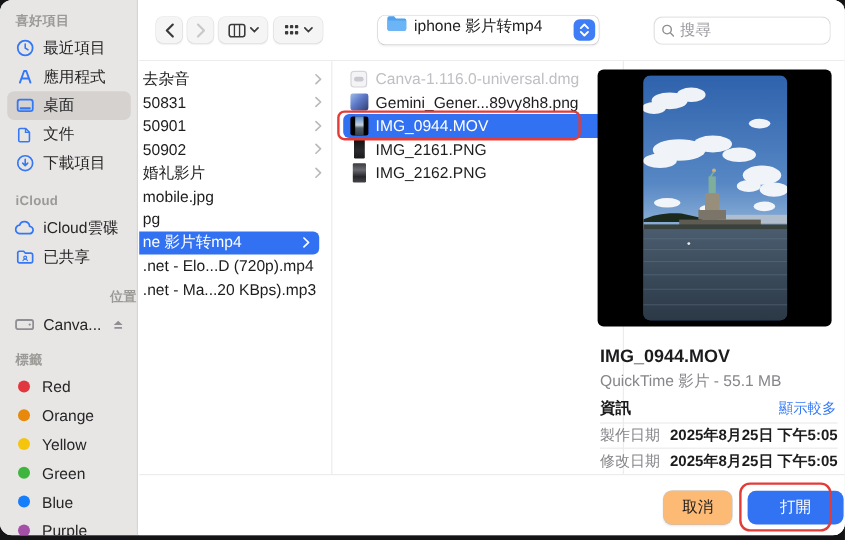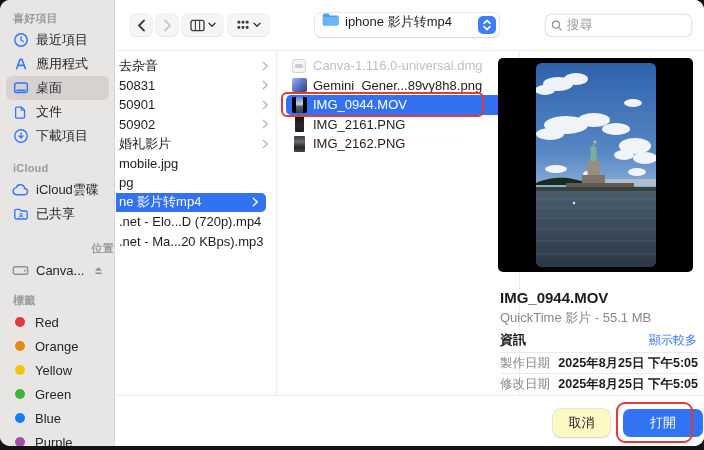--- a/index.html
+++ b/index.html
@@ -108,21 +108,21 @@
   .prow { position:absolute; left:12px; right:6px; height:20px; display:flex;
           align-items:center; justify-content:space-between; font-size:12.5px; }
   .prow .plab { color:#86868b; }
   .prow .pval { color:#1c1c1e; font-weight:600; }
 
   
   .footer { position:absolute; bottom:0; left:0; right:0; height:51px; background:#fff;
             border-top:1px solid #ececec; }
   .btn { position:absolute; top:13px; height:28px; border-radius:7px; font-size:13px;
          display:flex; align-items:center; justify-content:center; cursor:default; }
-  .btn-cancel { left:437px; width:57px; background:#fef9c3; color:#1c1c1e;
+  .btn-cancel { left:437px; width:57px; background:#fdba74; color:#1c1c1e;
                 box-shadow:0 0 0 .5px rgba(0,0,0,.18), 0 1px 2px rgba(0,0,0,.10); }
   .btn-open { left:507px; width:80px; background:#3273f4; color:#fff; }
   .anno-open { left:500px; top:6px; width:77px; height:41px; border-radius:9px; }
   svg { display:block; }
 </style>
 </head>
 <body>
 
 <div class="window">
 

